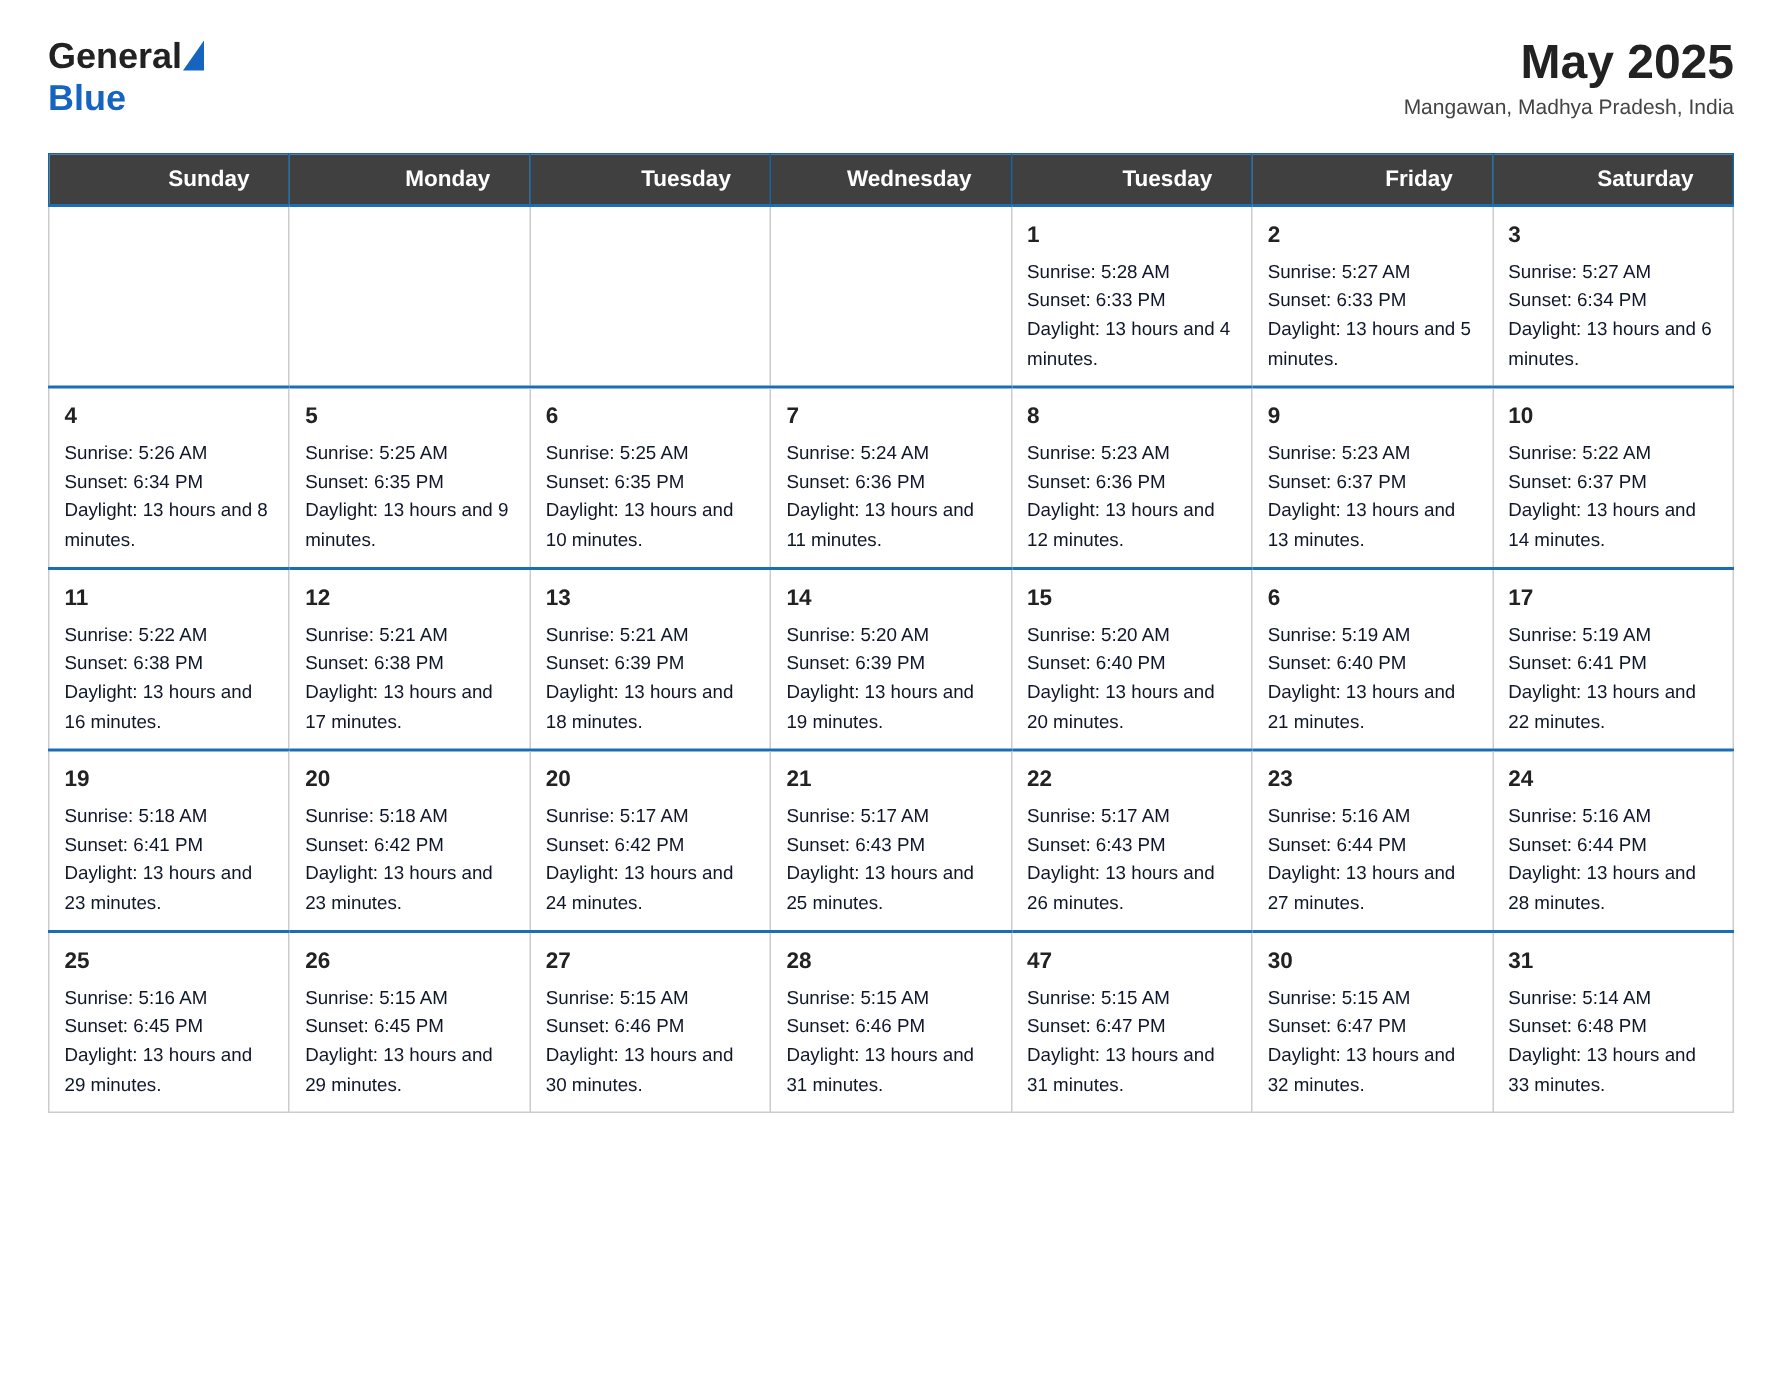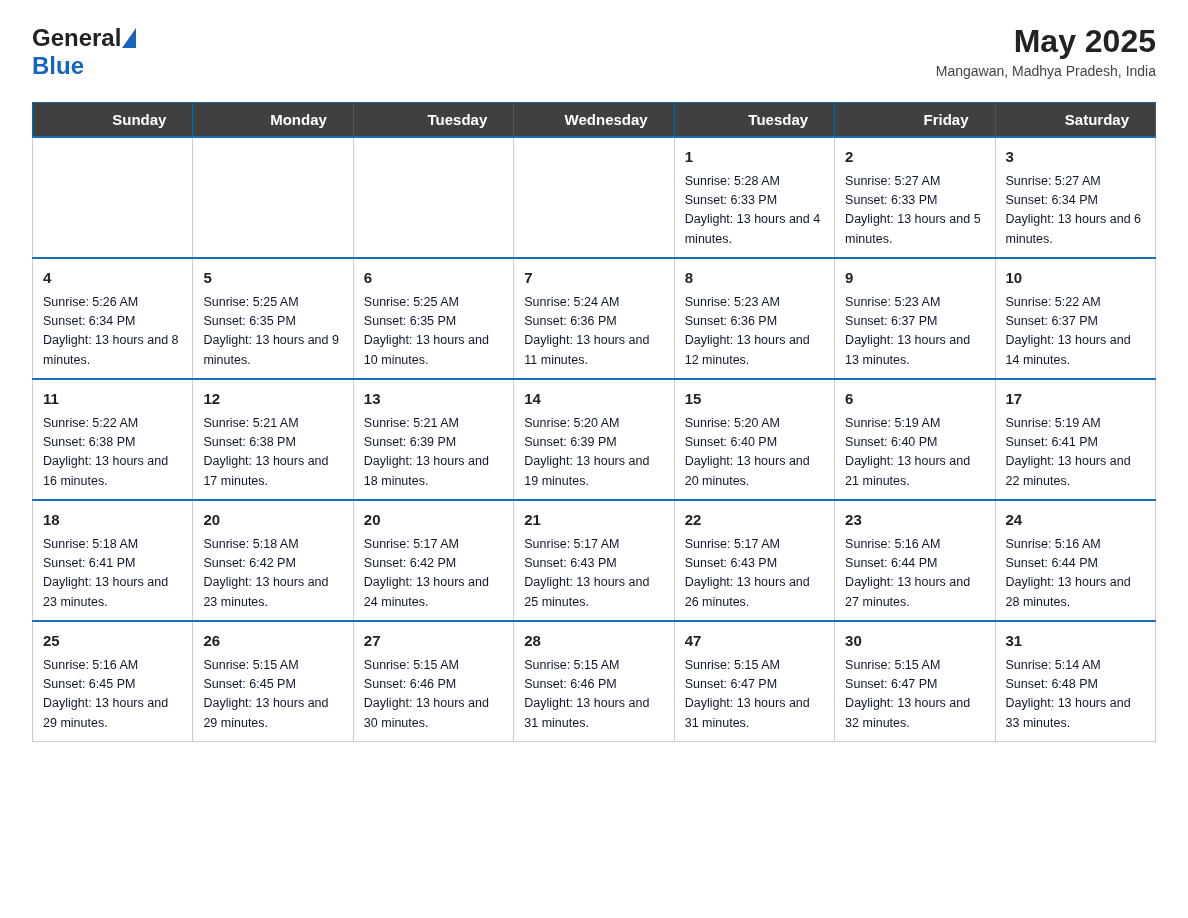--- a/index.html
+++ b/index.html
@@ -202,21 +202,21 @@
           <span class="day-number">6</span>
           <div class="day-info">Sunrise: 5:19 AM<br>Sunset: 6:40 PM<br>Daylight: 13 hours and 21 minutes.</div>
         </td>
         <td>
           <span class="day-number">17</span>
           <div class="day-info">Sunrise: 5:19 AM<br>Sunset: 6:41 PM<br>Daylight: 13 hours and 22 minutes.</div>
         </td>
       </tr>
       <tr>
         <td>
-          <span class="day-number">18</span>
+          <span class="day-number">19</span>
           <div class="day-info">Sunrise: 5:18 AM<br>Sunset: 6:41 PM<br>Daylight: 13 hours and 23 minutes.</div>
         </td>
         <td>
           <span class="day-number">20</span>
           <div class="day-info">Sunrise: 5:18 AM<br>Sunset: 6:42 PM<br>Daylight: 13 hours and 23 minutes.</div>
         </td>
         <td>
           <span class="day-number">20</span>
           <div class="day-info">Sunrise: 5:17 AM<br>Sunset: 6:42 PM<br>Daylight: 13 hours and 24 minutes.</div>
         </td>

